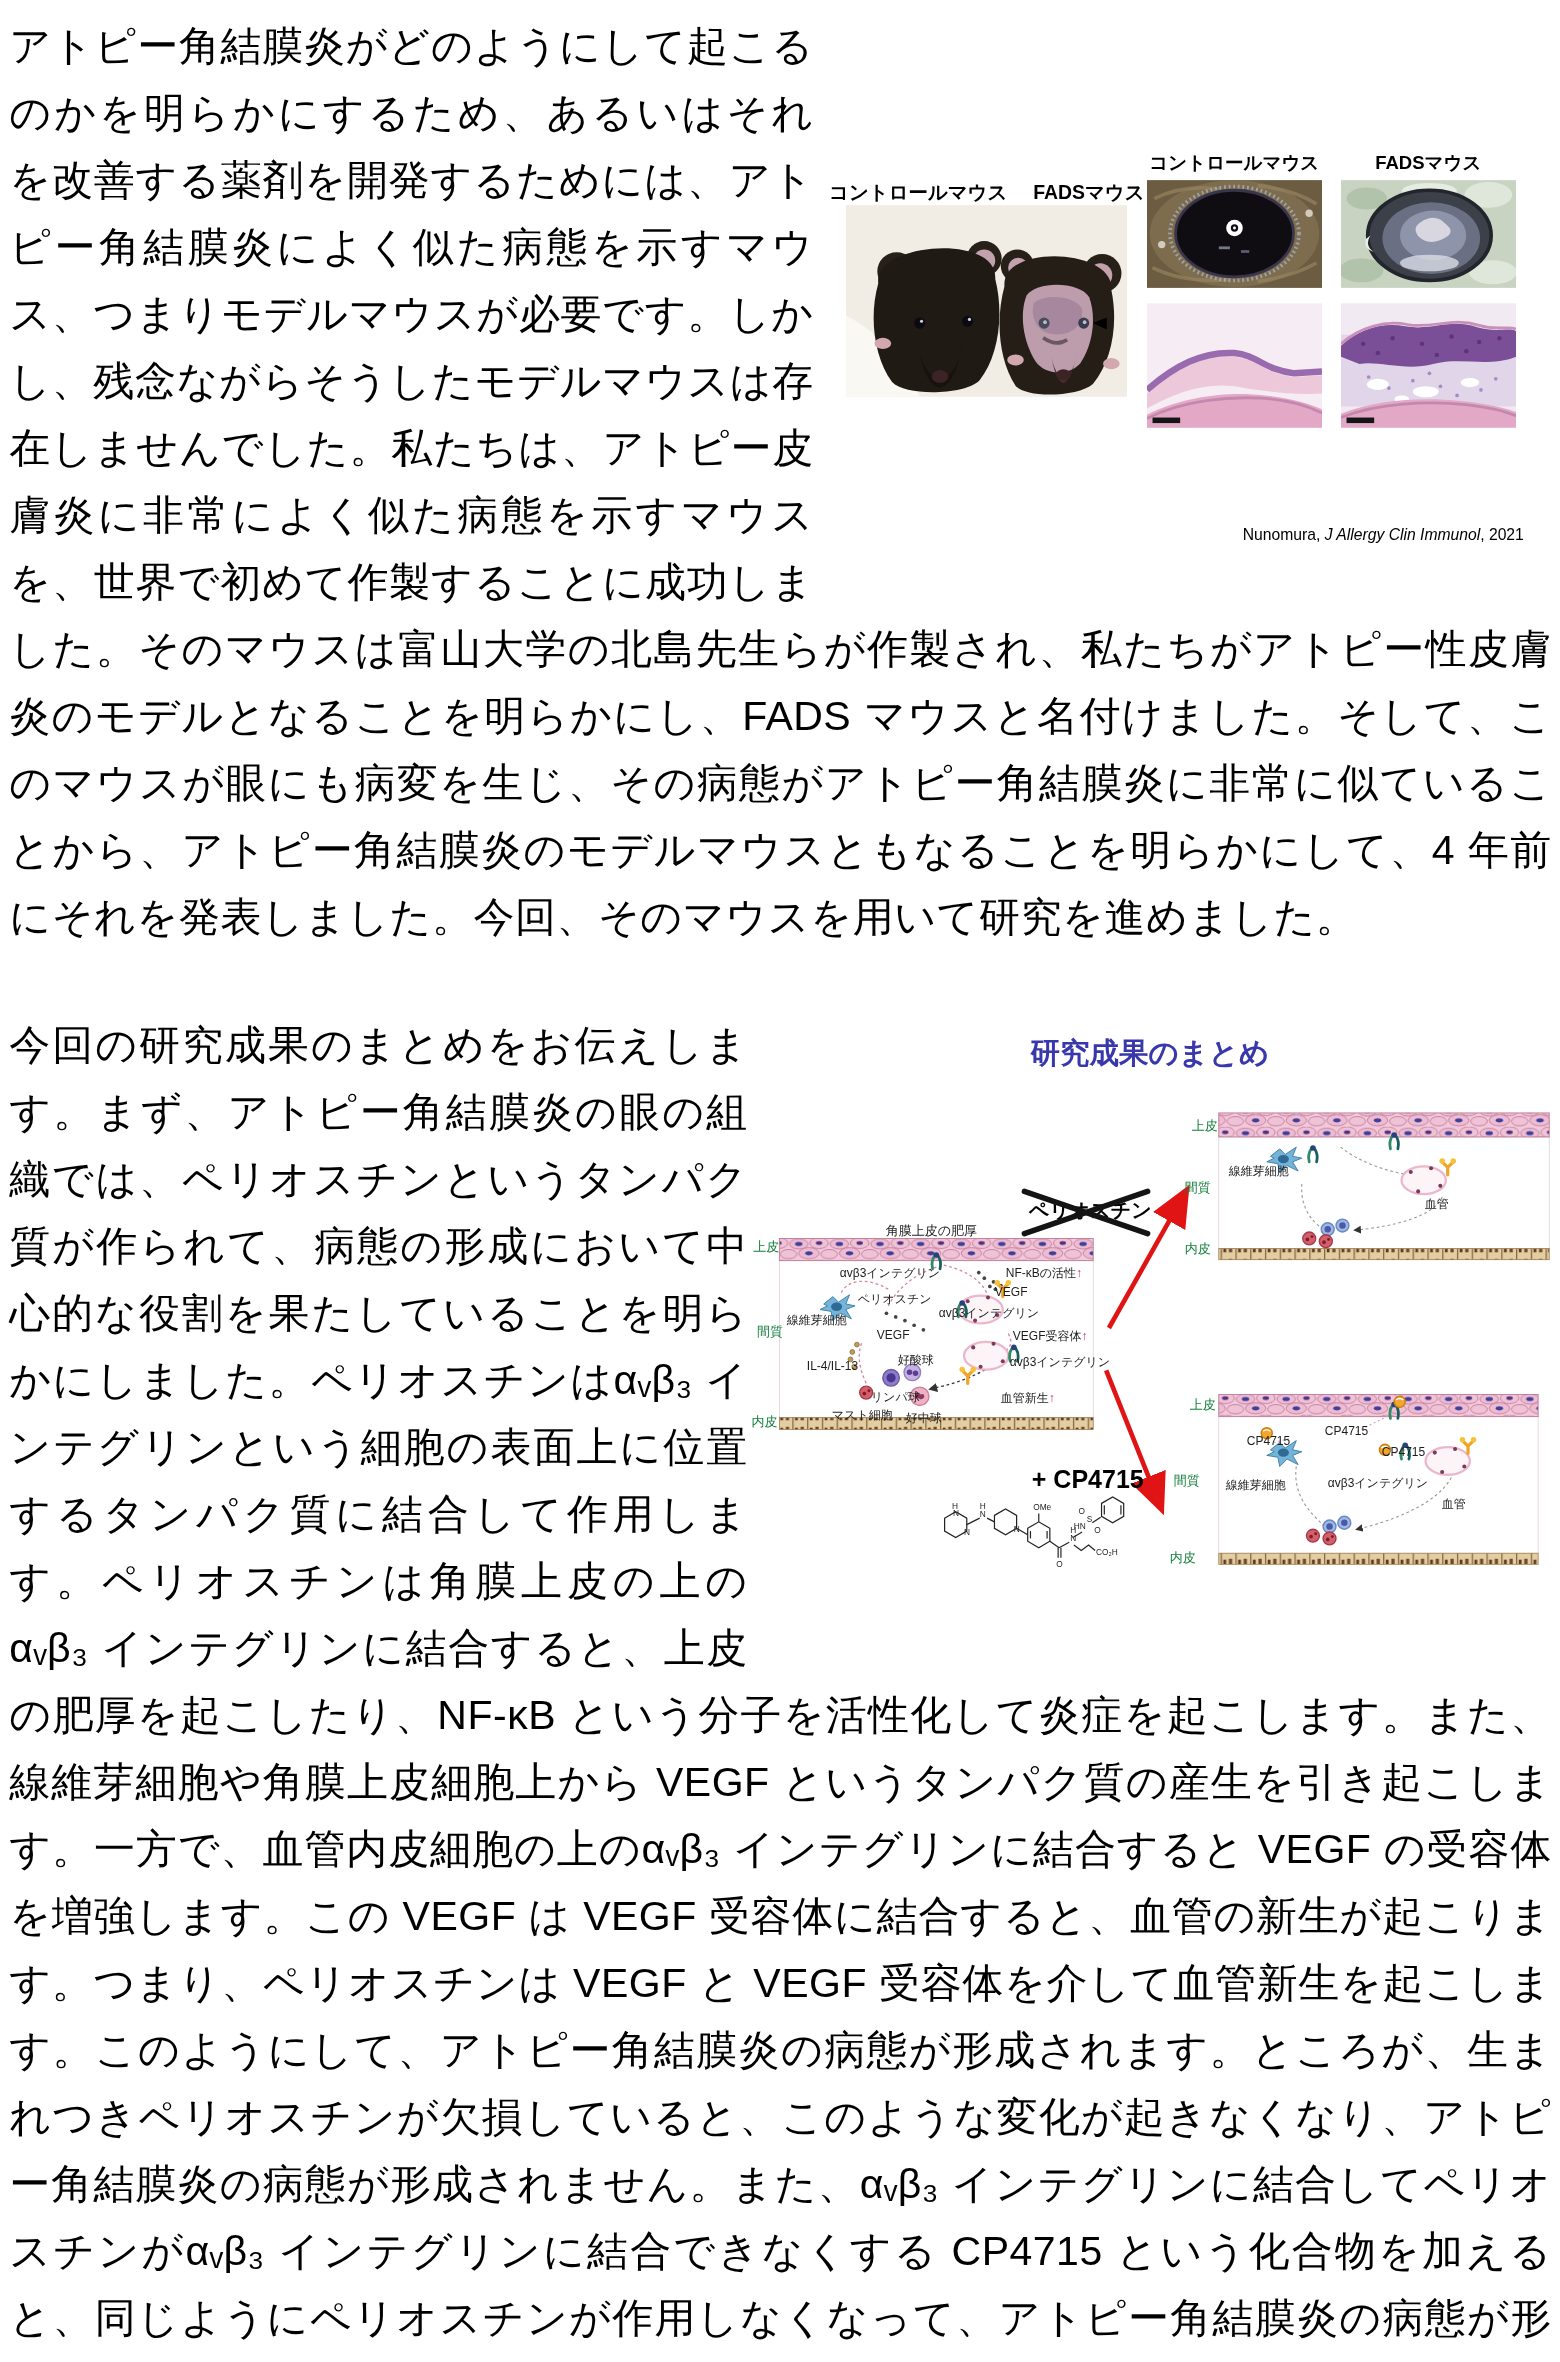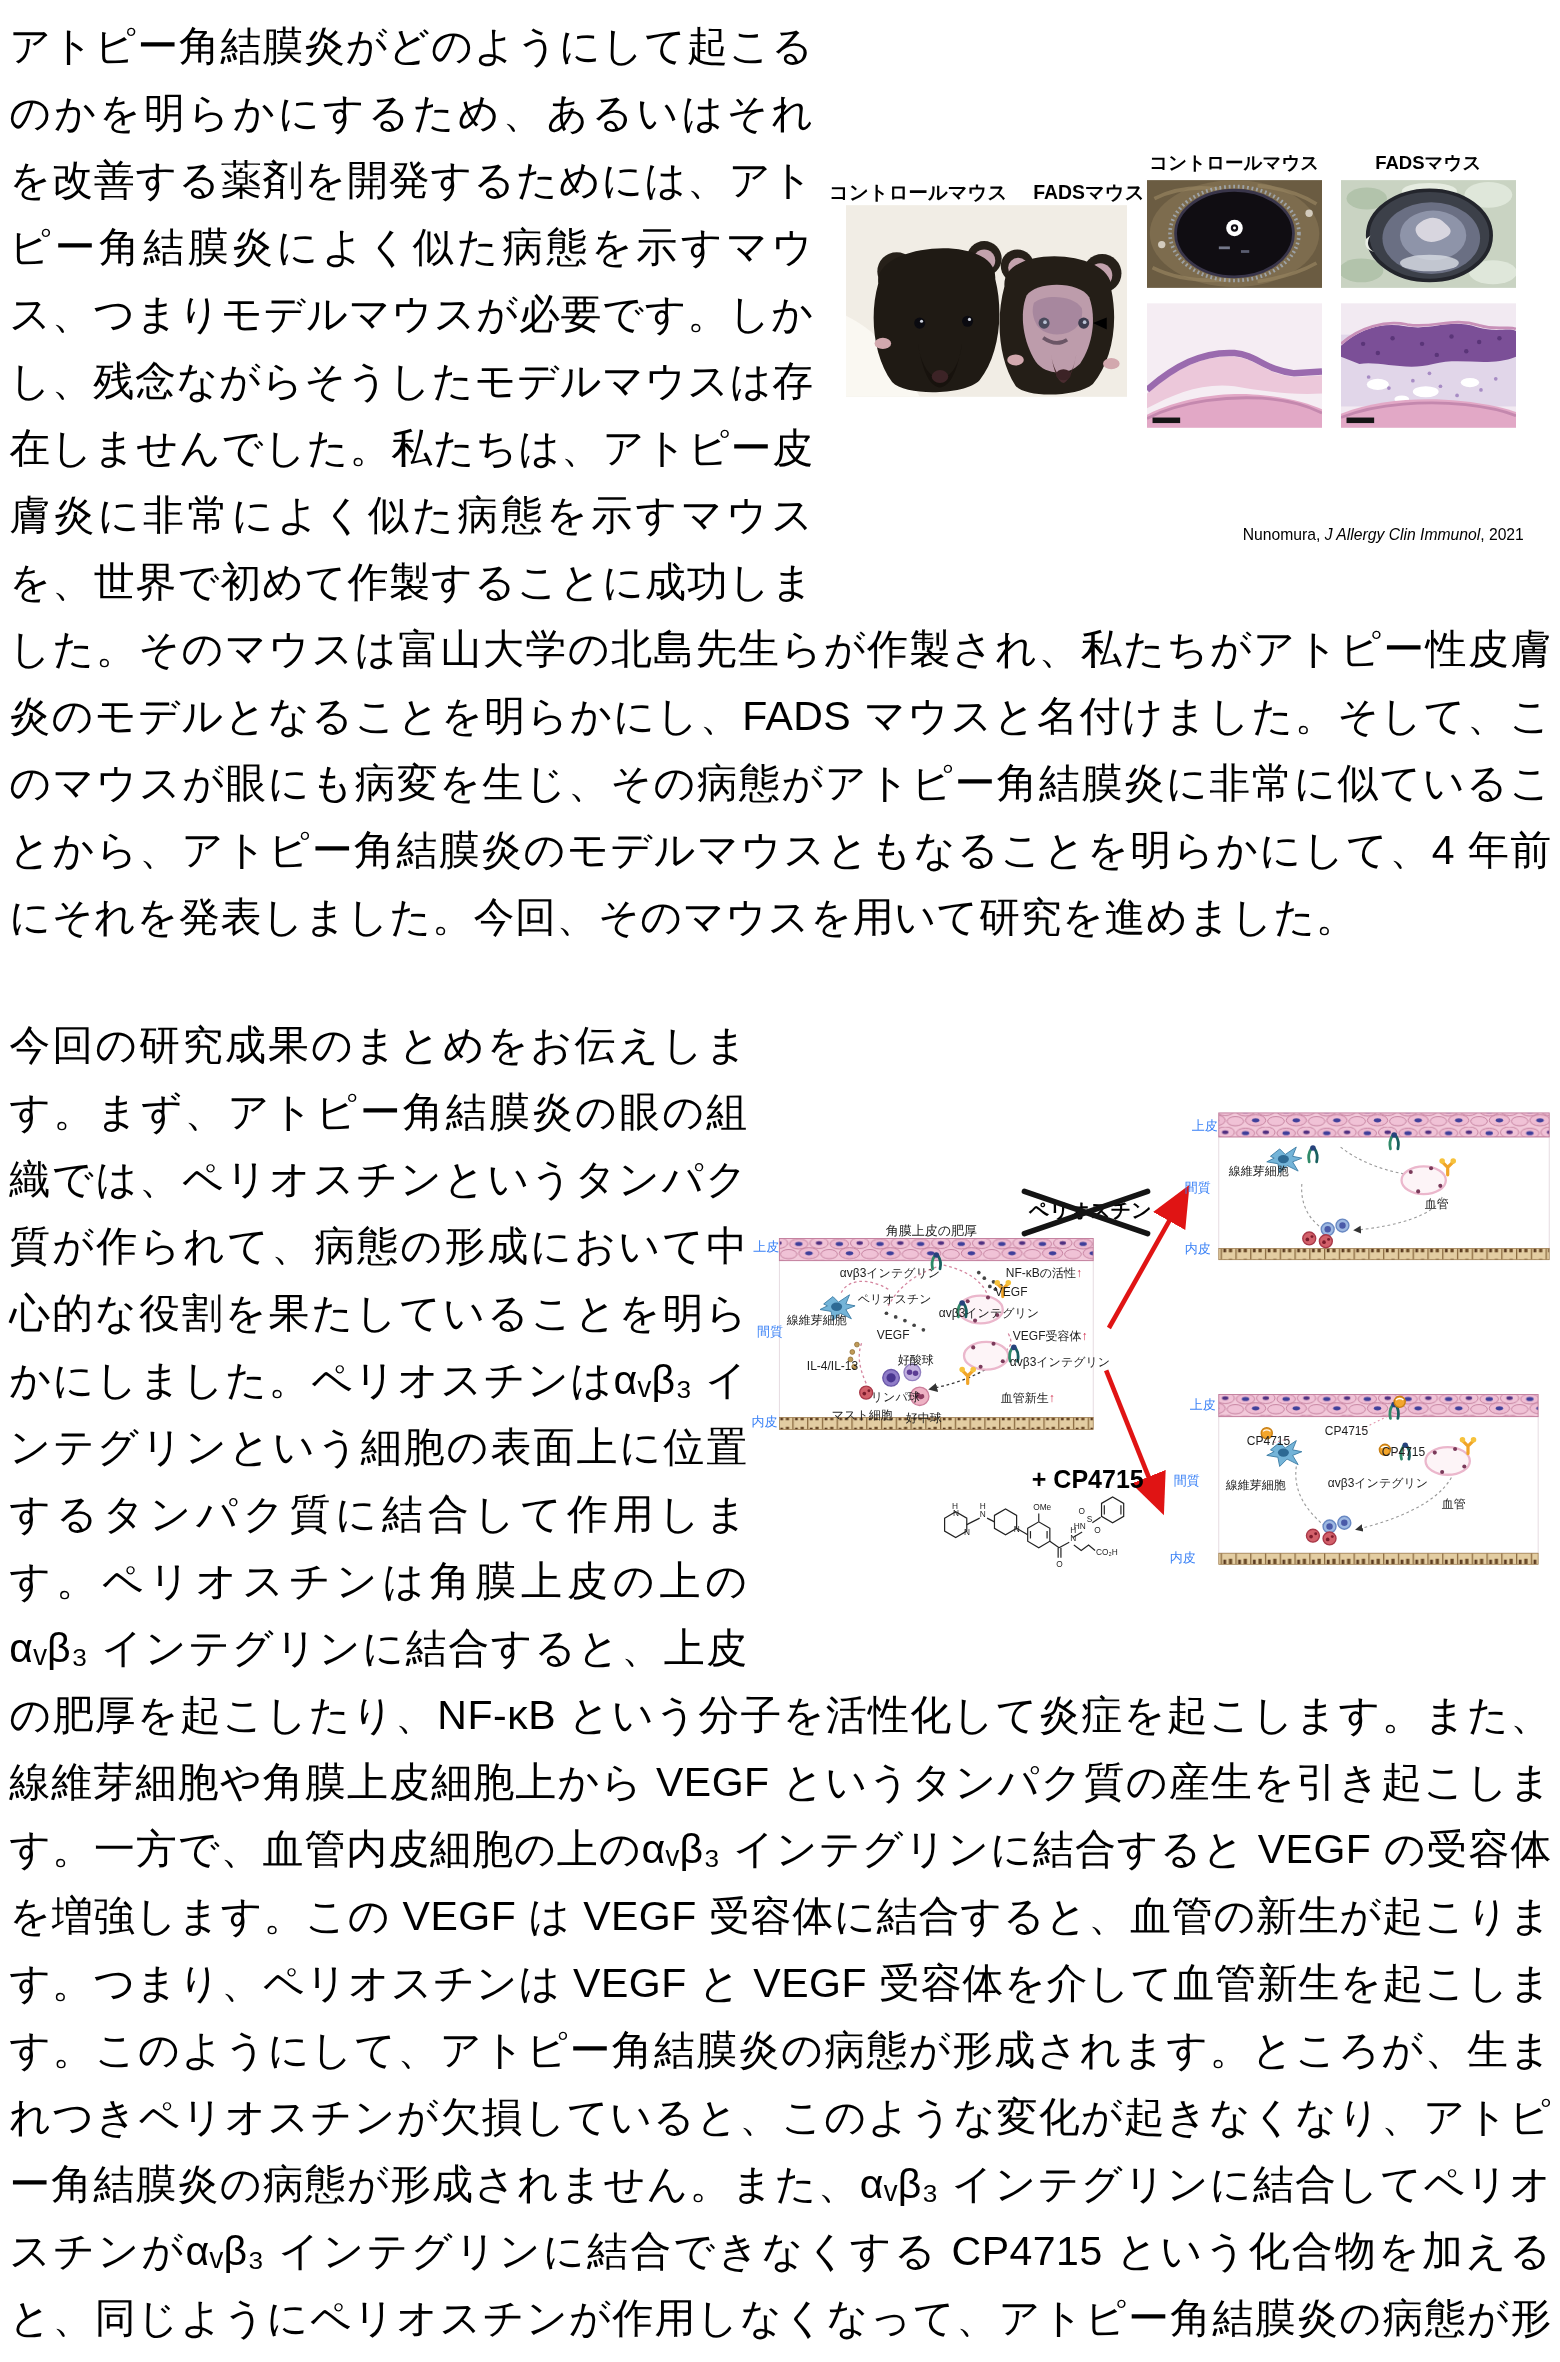--- a/index.html
+++ b/index.html
@@ -27,21 +27,21 @@
   .photo{position:absolute;overflow:hidden;}
   .eyec{left:333px;top:167px;width:175px;height:108px;}
   .eyef{left:527px;top:167px;width:175px;height:108px;}
   .histc{left:333px;top:290px;width:175px;height:125px;}
   .histf{left:527px;top:290px;width:175px;height:125px;}
   .citation{position:absolute;right:28px;top:513px;font-size:15.7px;color:#000000;white-space:nowrap;}
   .citation .it{font-style:italic;}
 
   .fig2svg{position:absolute;left:0;top:0;width:804px;height:600px;z-index:1;}
   .lb{position:absolute;font-size:12px;color:#1c1c1c;white-space:nowrap;z-index:2;margin-top:7px;}
-  .lz{position:absolute;font-size:13px;color:#3b82f6;white-space:nowrap;z-index:2;}
+  .lz{position:absolute;font-size:13px;color:#15803d;white-space:nowrap;z-index:2;}
   .red{color:#d02848;}
   .xout{position:absolute;left:281px;top:181px;font-size:20px;font-weight:bold;z-index:2;white-space:nowrap;}
   .xcross{position:absolute;left:269px;top:168px;width:138px;height:57px;z-index:3;}
   .pluscp{position:absolute;left:284px;top:449px;font-size:25px;font-weight:bold;z-index:2;white-space:nowrap;}
 </style>
 </head>
 <body>
 
 <div class="page">
 
@@ -388,20 +388,21 @@
             <text x="146" y="51">N</text>
             <text x="150" y="38">HN</text>
             <text x="164" y="30">S</text>
             <text x="155" y="22">O</text>
             <text x="172" y="42">O</text>
             <text x="174" y="66">CO₂H</text>
           </g>
         </g>
       </svg>
 
+      <div class="fig-title f2title">研究成果のまとめ</div>
 
       <span class="xout">ペリオスチン</span>
       <svg class="xcross" viewBox="0 0 150 62">
         <line x1="8" y1="8" x2="142" y2="54" stroke="#141414" stroke-width="6" stroke-linecap="round"></line>
         <line x1="8" y1="54" x2="142" y2="8" stroke="#141414" stroke-width="6" stroke-linecap="round"></line>
       </svg>
 
       <span class="lb" style="left:138px;top:199px;font-size:13px">角膜上皮の肥厚</span>
       <span class="lz" style="left:5.5px;top:222px">上皮</span>
       <span class="lz" style="left:9.2px;top:307px">間質</span>

